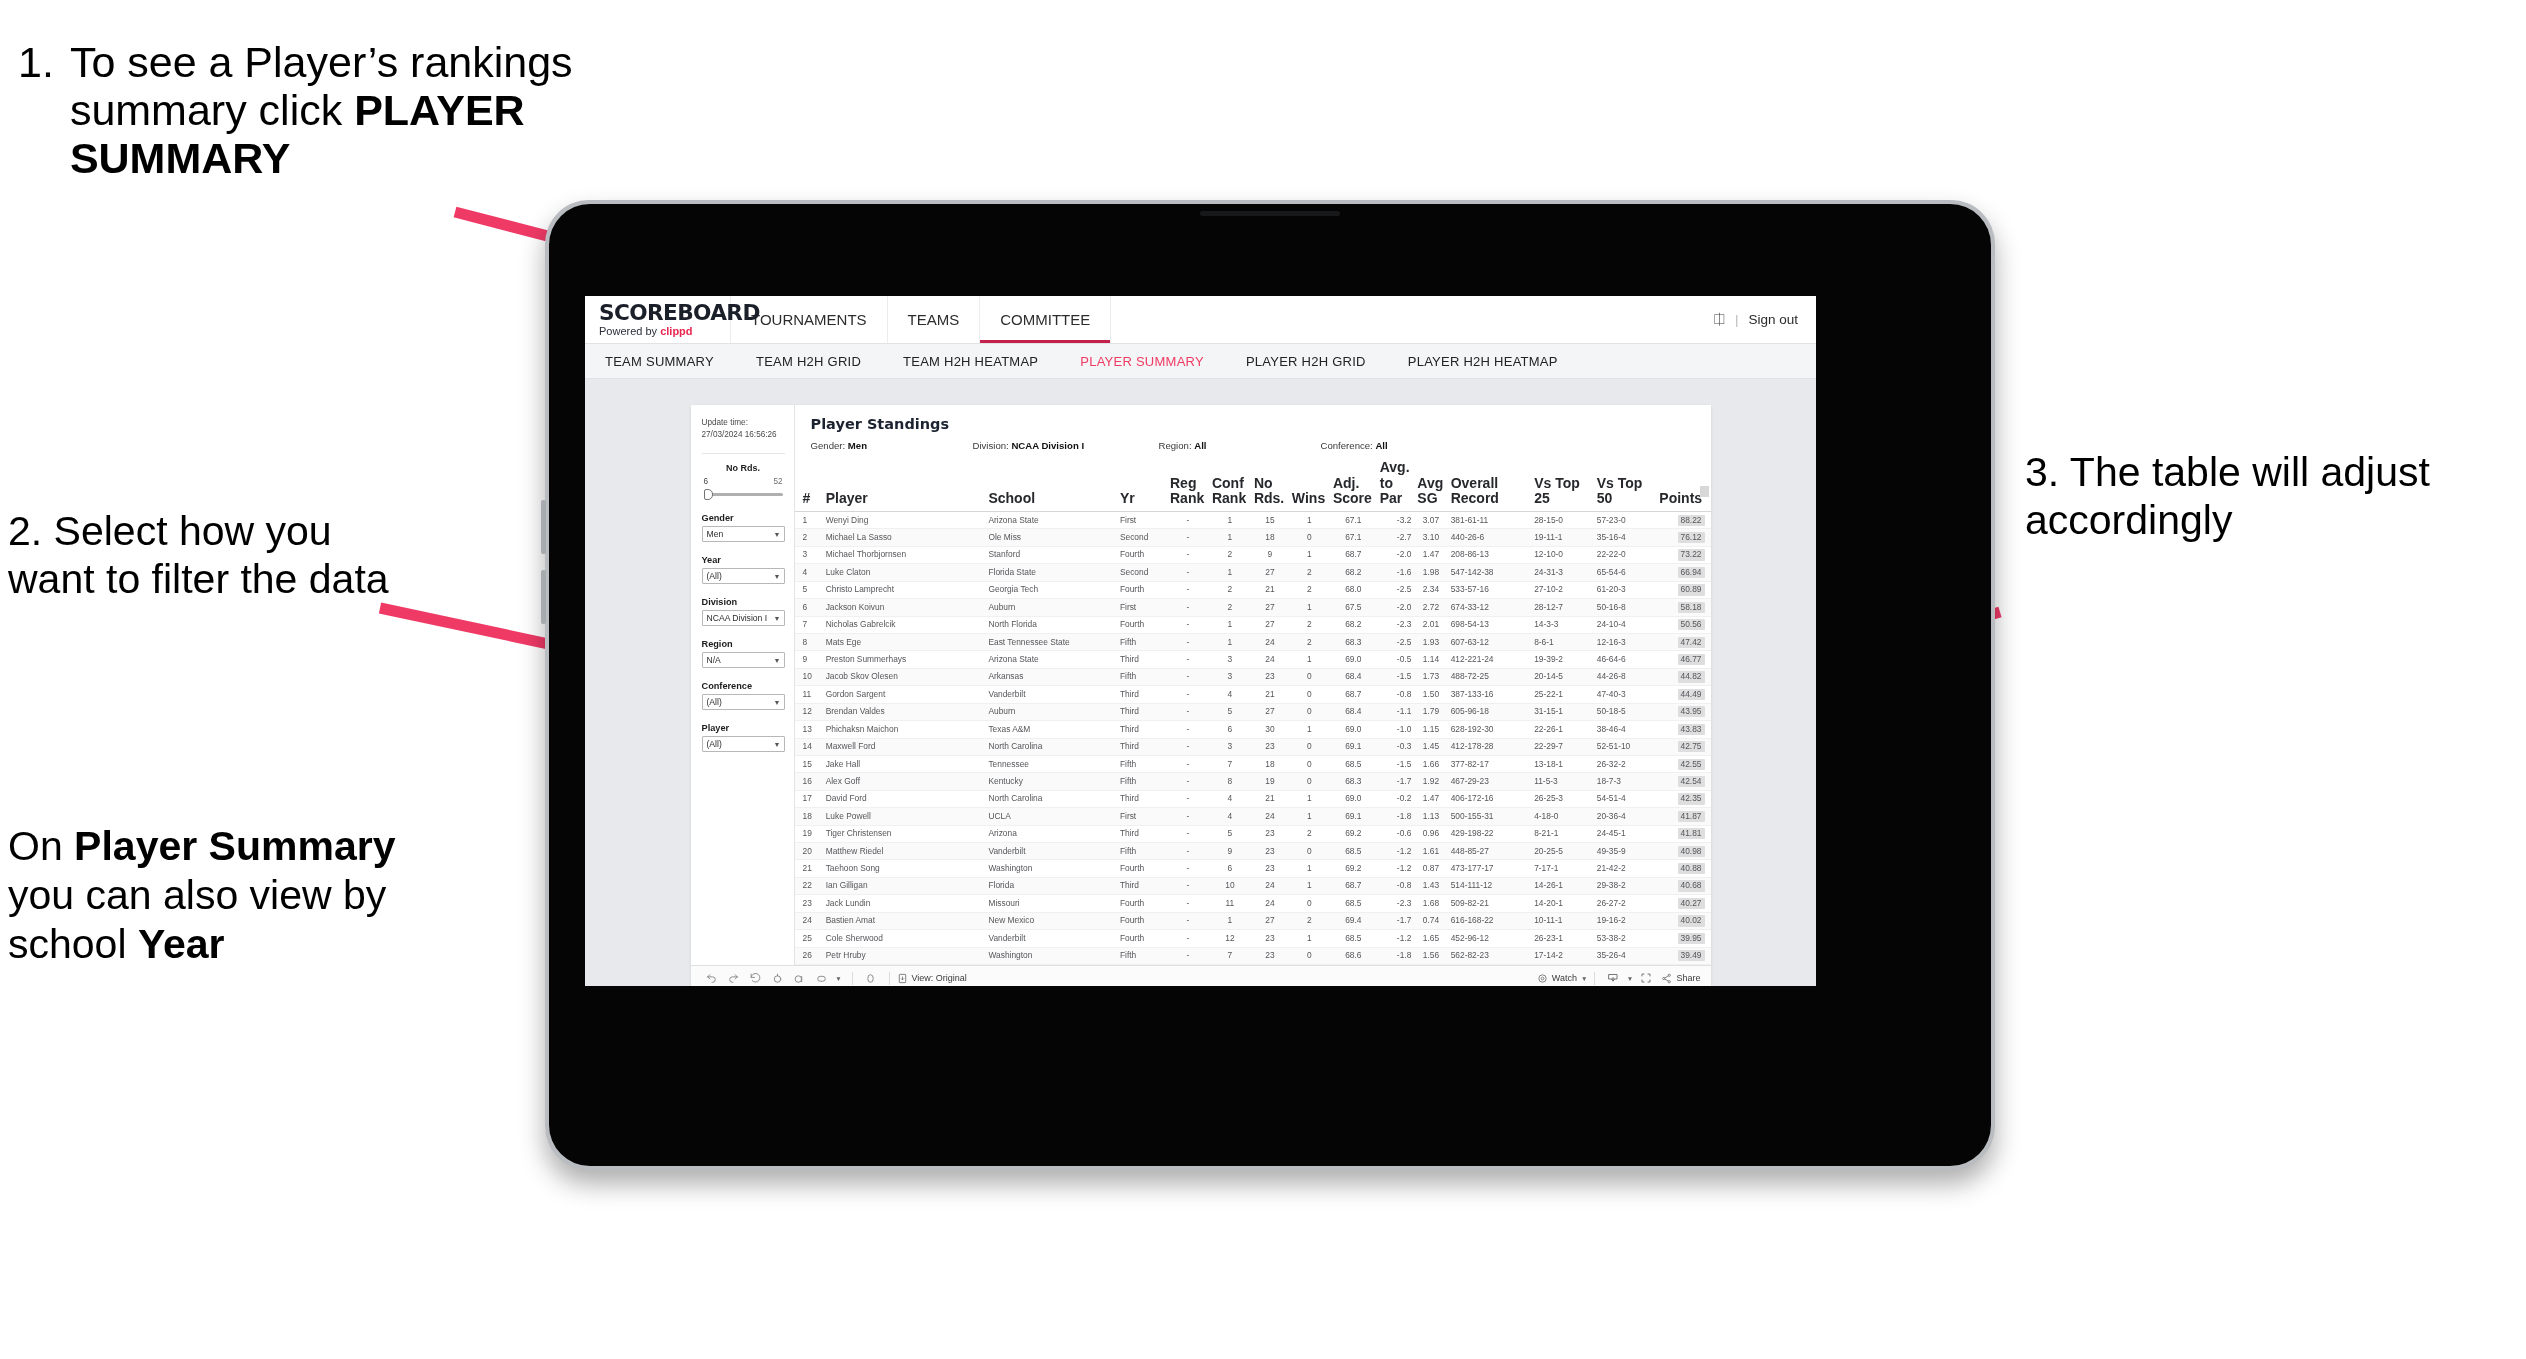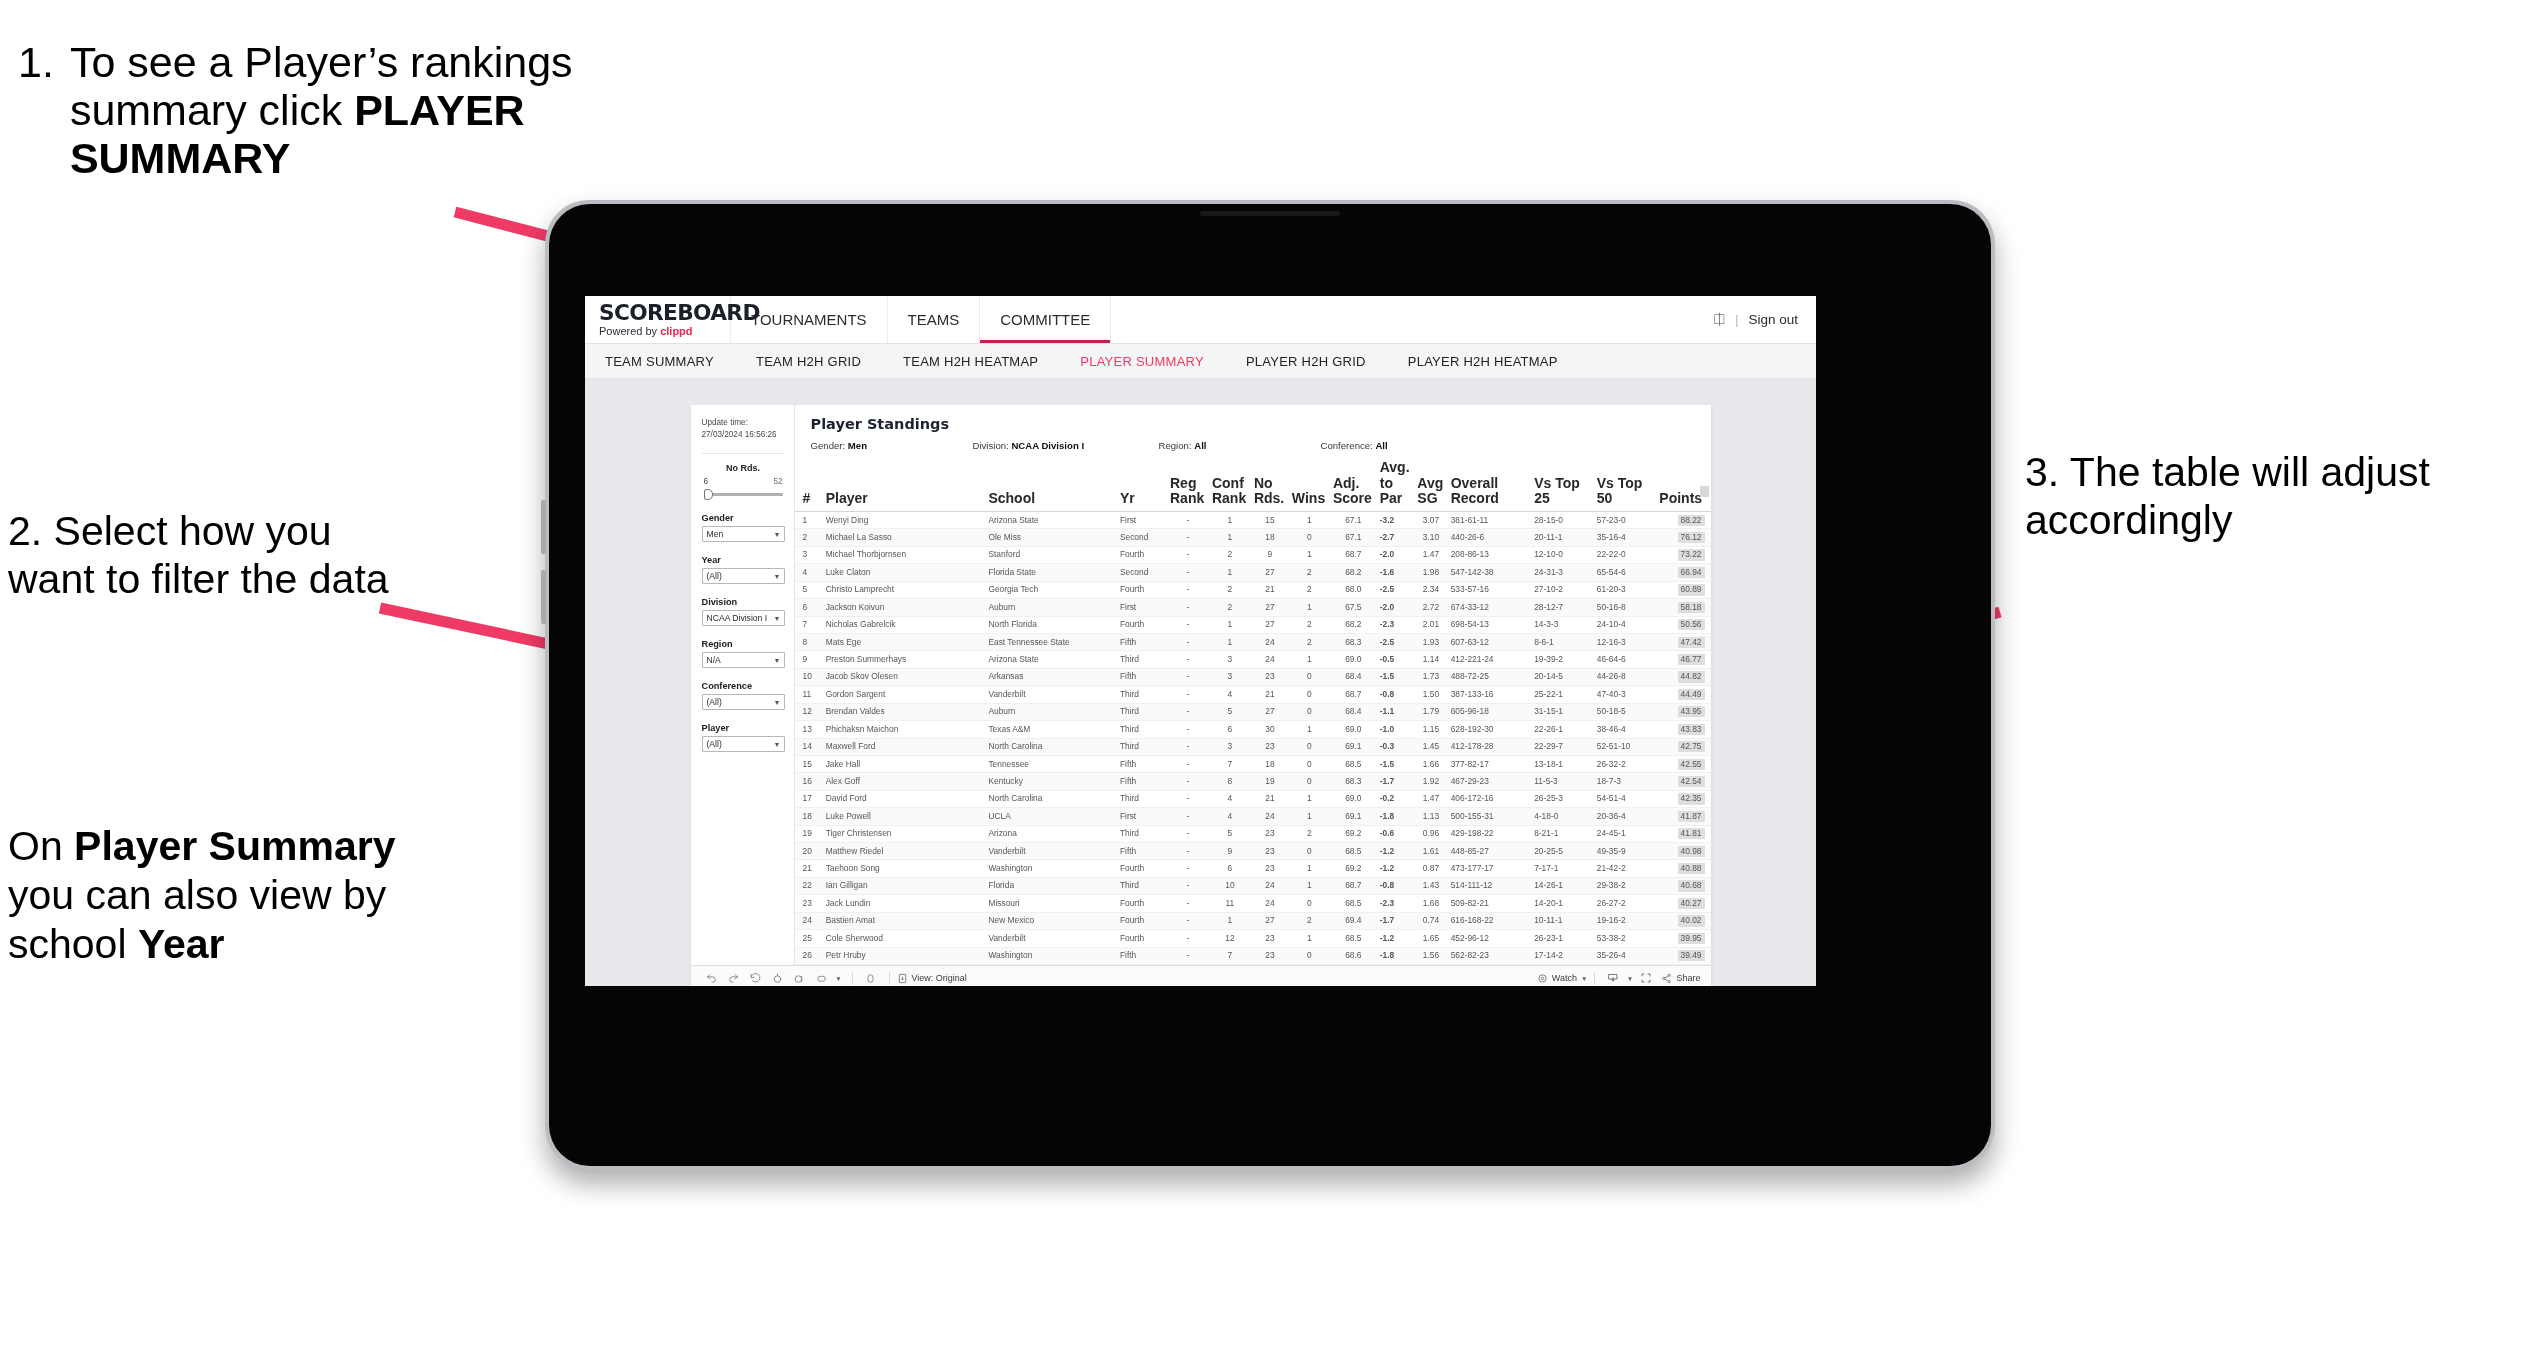--- a/index.html
+++ b/index.html
@@ -145,21 +145,21 @@
   table.stand tbody tr:nth-child(even) td{background:#fafafa;}
   .c-num{width:16px;text-align:left;padding-left:8px !important;}
   .c-player{width:150px;}
   .c-school{width:120px;}
   .c-yr{width:42px;}
   .c-reg{width:22px;text-align:center;}
   .c-conf{width:24px;text-align:center;}
   .c-rds{width:22px;text-align:center;}
   .c-wins{width:30px;text-align:center;}
   .c-adj{width:28px;text-align:center;}
-  .c-par{width:30px;text-align:left;font-weight:bold;}
+  .c-par{width:30px;text-align:right;}
   .c-sg{width:26px;text-align:center;}
   .c-rec{width:74px;}
   .c-t25{width:54px;}
   .c-t50{width:54px;}
   .c-pts{width:36px;text-align:right;padding-right:6px !important;}
   th.c-num,th.c-player,th.c-school,th.c-yr,th.c-rec,th.c-t25,th.c-t50{text-align:left;}
   th.c-pts{text-align:right;}
   td.c-pts span.pill{
     display:inline-block;padding:1px 3px;background:#dededf;color:#55565a;border-radius:1px;
   }
@@ -381,21 +381,21 @@
                         <td class="c-school">Ole Miss</td>
                         <td class="c-yr">Second</td>
                         <td class="c-reg">-</td>
                         <td class="c-conf">1</td>
                         <td class="c-rds">18</td>
                         <td class="c-wins">0</td>
                         <td class="c-adj">67.1</td>
                         <td class="c-par">-2.7</td>
                         <td class="c-sg">3.10</td>
                         <td class="c-rec">440-26-6</td>
-                        <td class="c-t25">20-11-1</td>
+                        <td class="c-t25">19-11-1</td>
                         <td class="c-t50">35-16-4</td>
                         <td class="c-pts"><span class="pill">76.12</span></td>
                       </tr>
                       <tr>
                         <td class="c-num">3</td>
                         <td class="c-player">Michael Thorbjornsen</td>
                         <td class="c-school">Stanford</td>
                         <td class="c-yr">Fourth</td>
                         <td class="c-reg">-</td>
                         <td class="c-conf">2</td>

